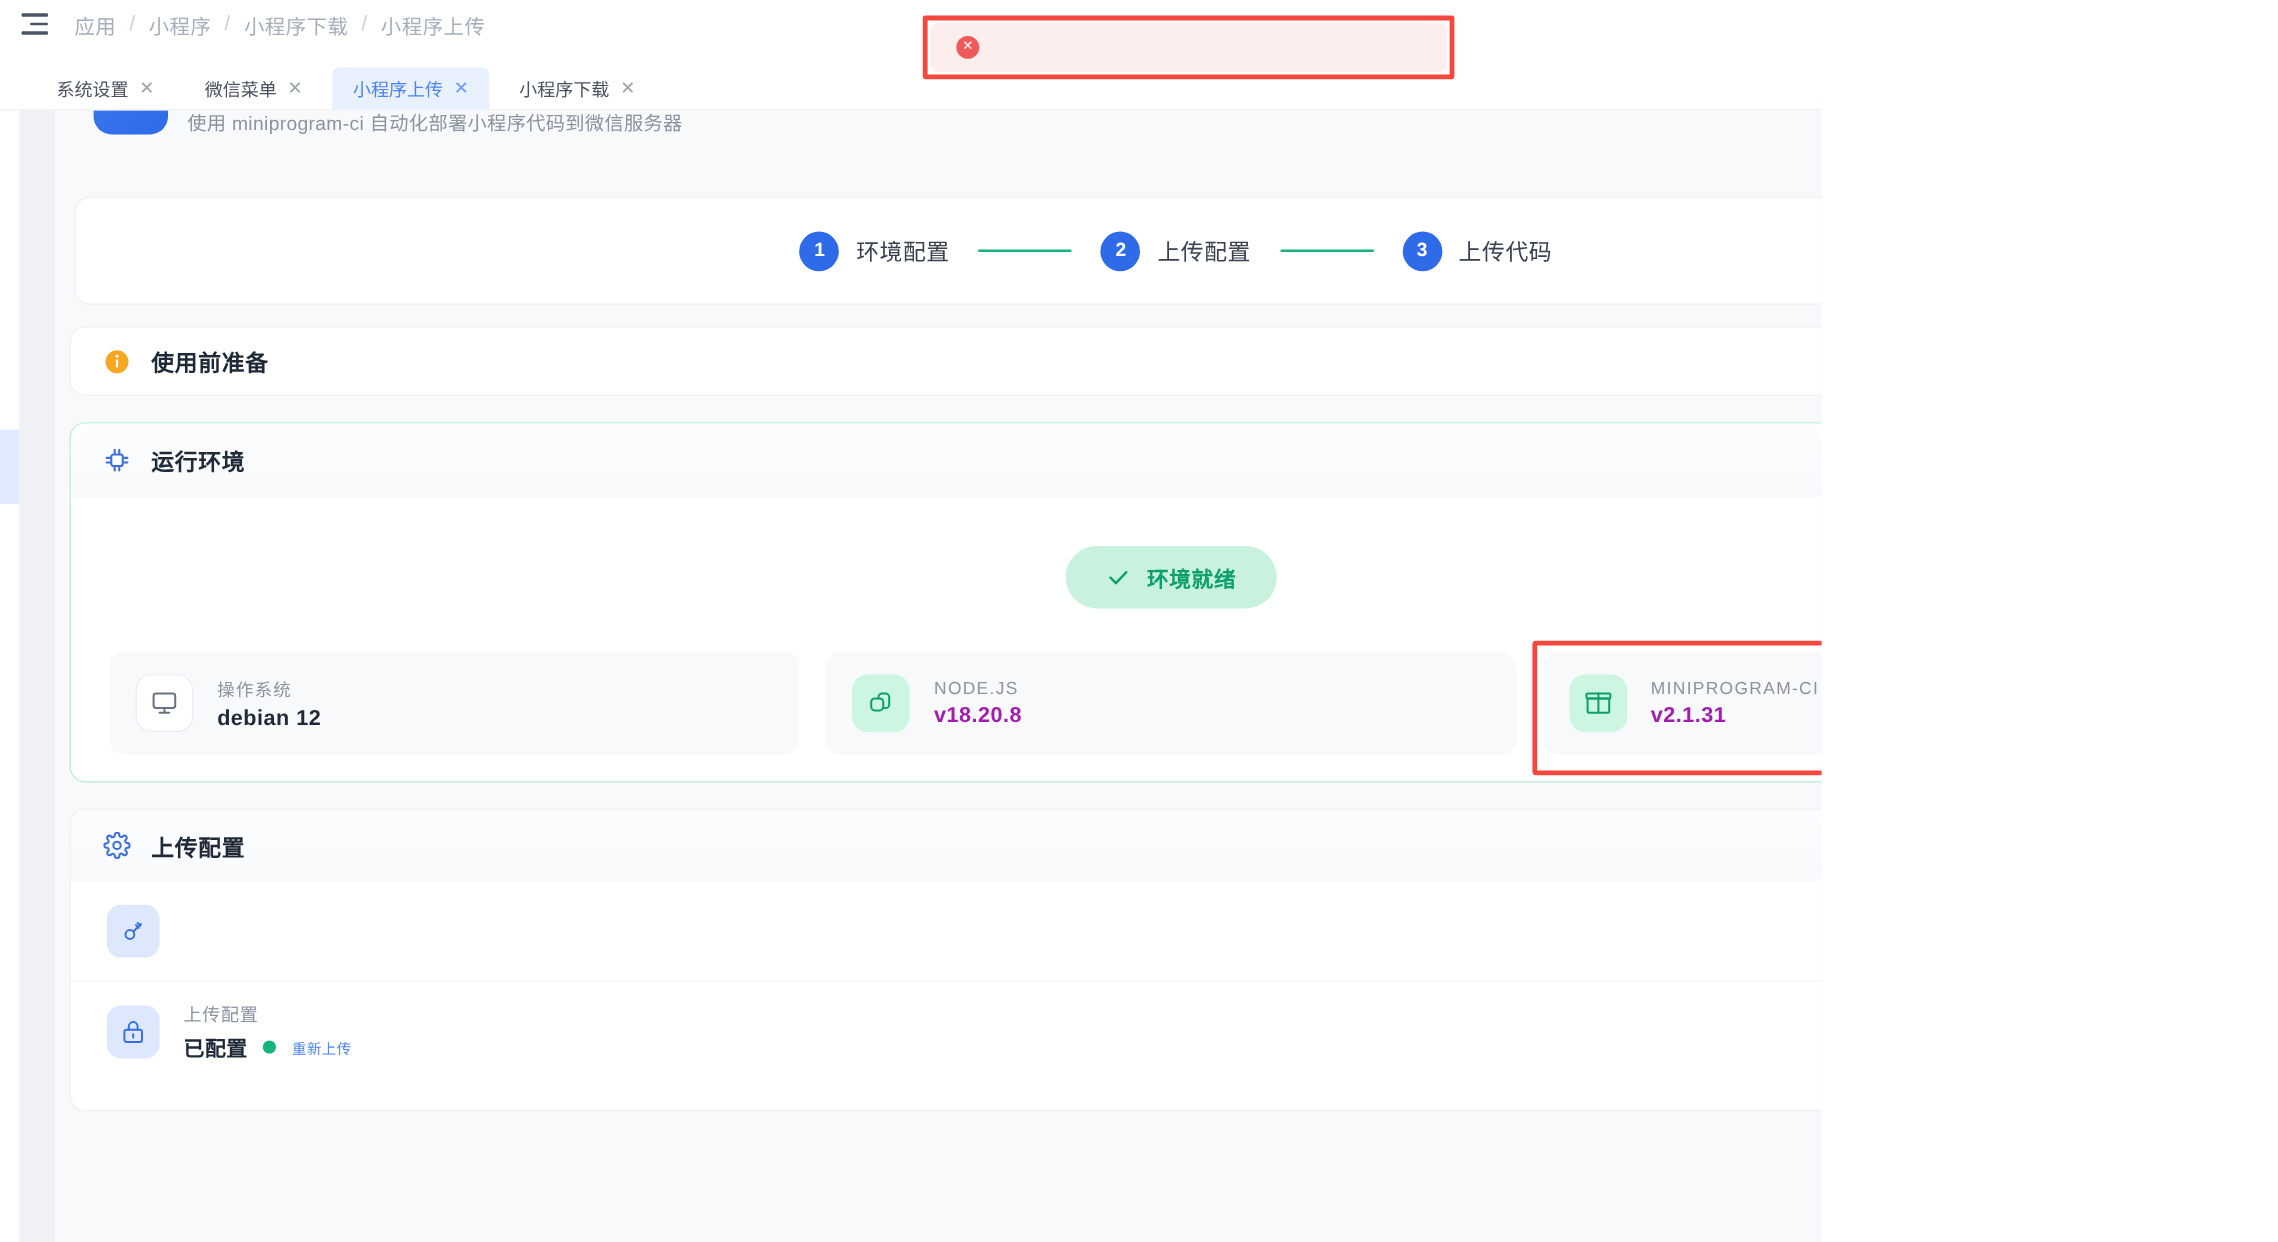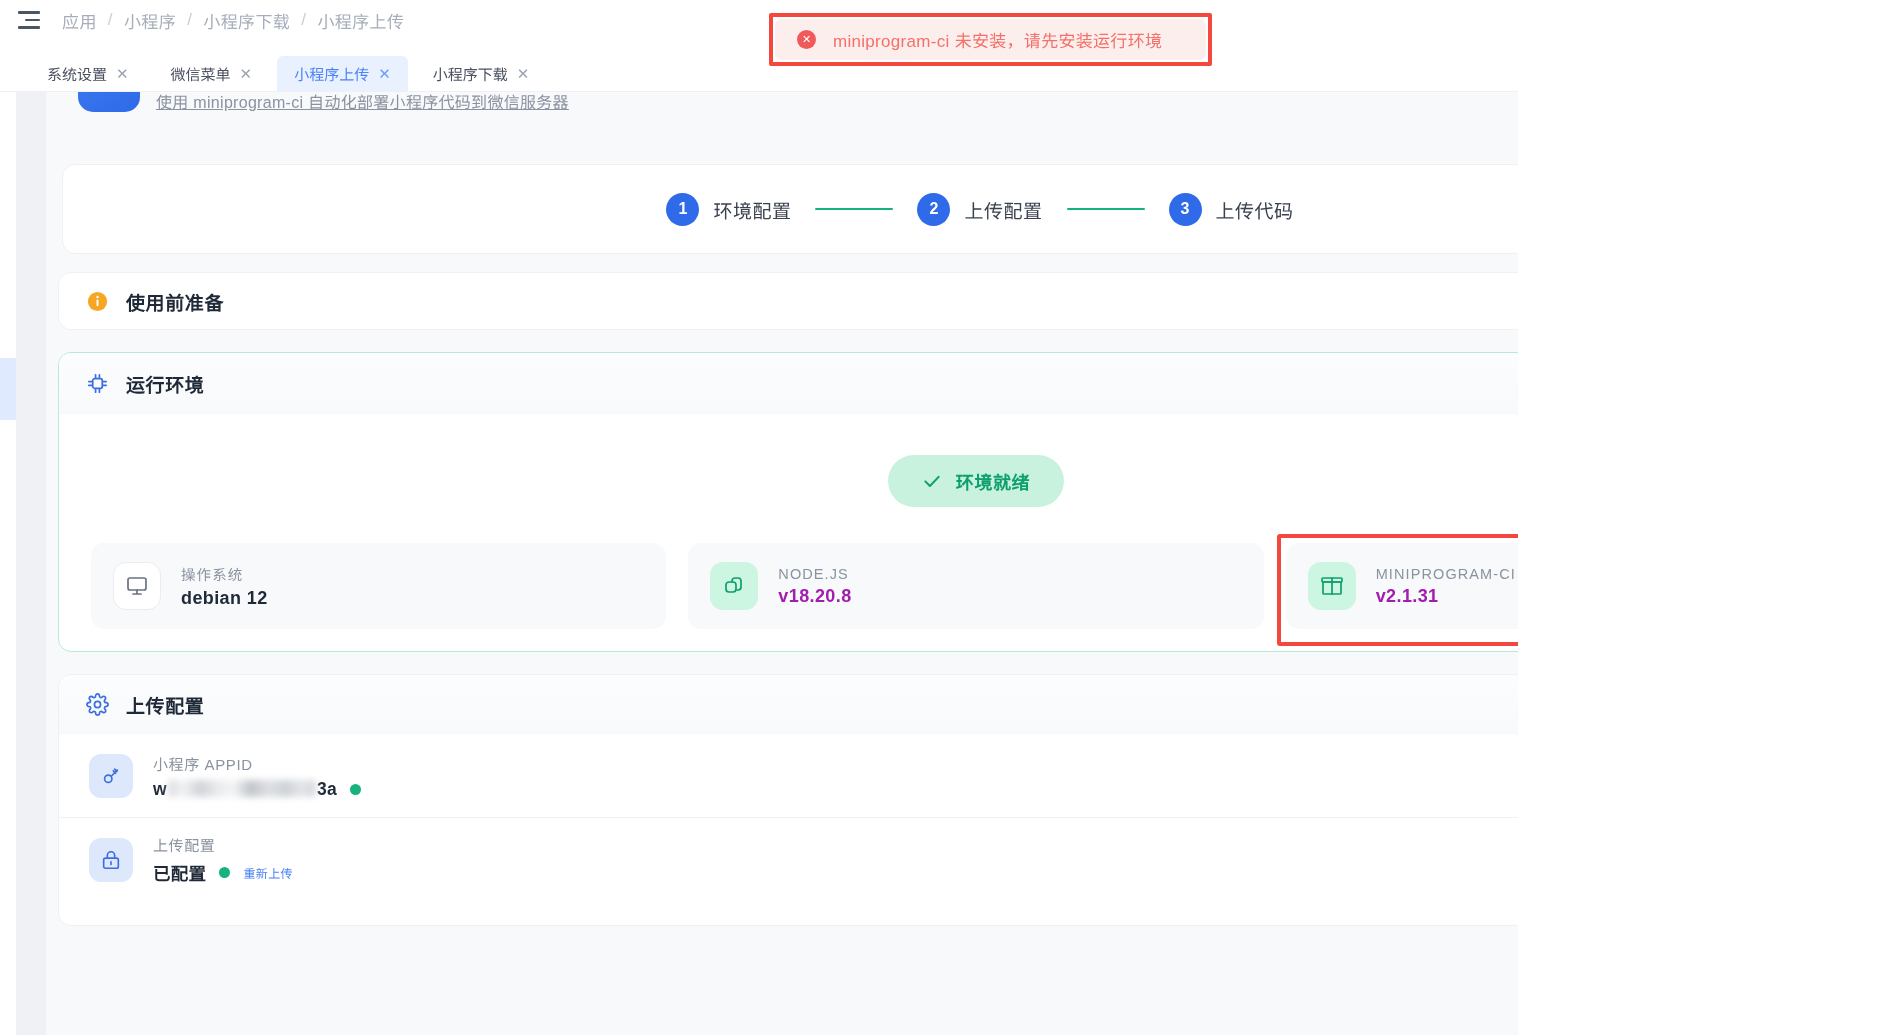--- a/index.html
+++ b/index.html
@@ -193,21 +193,20 @@
     font-weight: 700;
     color: #1f2937;
     letter-spacing: 1px;
     line-height: 1.25;
   }
   .hero-sub {
     font-size: 16px;
     color: #8b93a1;
     margin-top: 6px;
     letter-spacing: 0.3px;
-    text-decoration: underline;
   }
 
   
   .steps-card {
     position: absolute;
     left: 16px; top: 88px;
     width: 1836px; height: 90px;
     background: #ffffff;
     border: 1px solid #eef0f4;
     border-radius: 13px;
@@ -585,29 +584,20 @@
         <span class="card-title">上传配置</span>
       </div>
 
       <div class="cfg-row">
         <div class="cfg-ico">
           <svg viewBox="0 0 24 24" fill="none" stroke="currentColor" stroke-width="1.8" stroke-linecap="round" stroke-linejoin="round">
             <circle cx="9" cy="15" r="4"></circle>
               <path d="M12.5 12L19 5.5M16 4.5l2.5 2.5M14.5 6.5L17 9"></path>
           </svg>
         </div>
-        <div>
-          <div class="cfg-label">小程序 APPID</div>
-          <div class="cfg-valrow">
-            <span class="cfg-value masked">
-              <span>w</span><span class="blur"></span><span>3a</span>
-            </span>
-            <span class="dot-ok"></span>
-          </div>
-        </div>
       </div>
 
       <div class="cfg-row">
         <div class="cfg-ico">
           <svg viewBox="0 0 24 24" fill="none" stroke="currentColor" stroke-width="1.8" stroke-linecap="round" stroke-linejoin="round">
             <rect x="4" y="10" width="16" height="11" rx="2"></rect>
             <path d="M8 10V7a4 4 0 0 1 8 0v3"></path>
               <path d="M12 14v3"></path>
           </svg>
         </div>
@@ -620,17 +610,16 @@
           </div>
         </div>
       </div>
     </div>
 
   </div>
 
   <div class="toast-wrap">
     <div class="toast">
       <span class="toast-ico">✕</span>
-      <span class="toast-msg">miniprogram-ci 未安装，请先安装运行环境</span>
     </div>
   </div>
 
 </div>
 
 </body></html>

